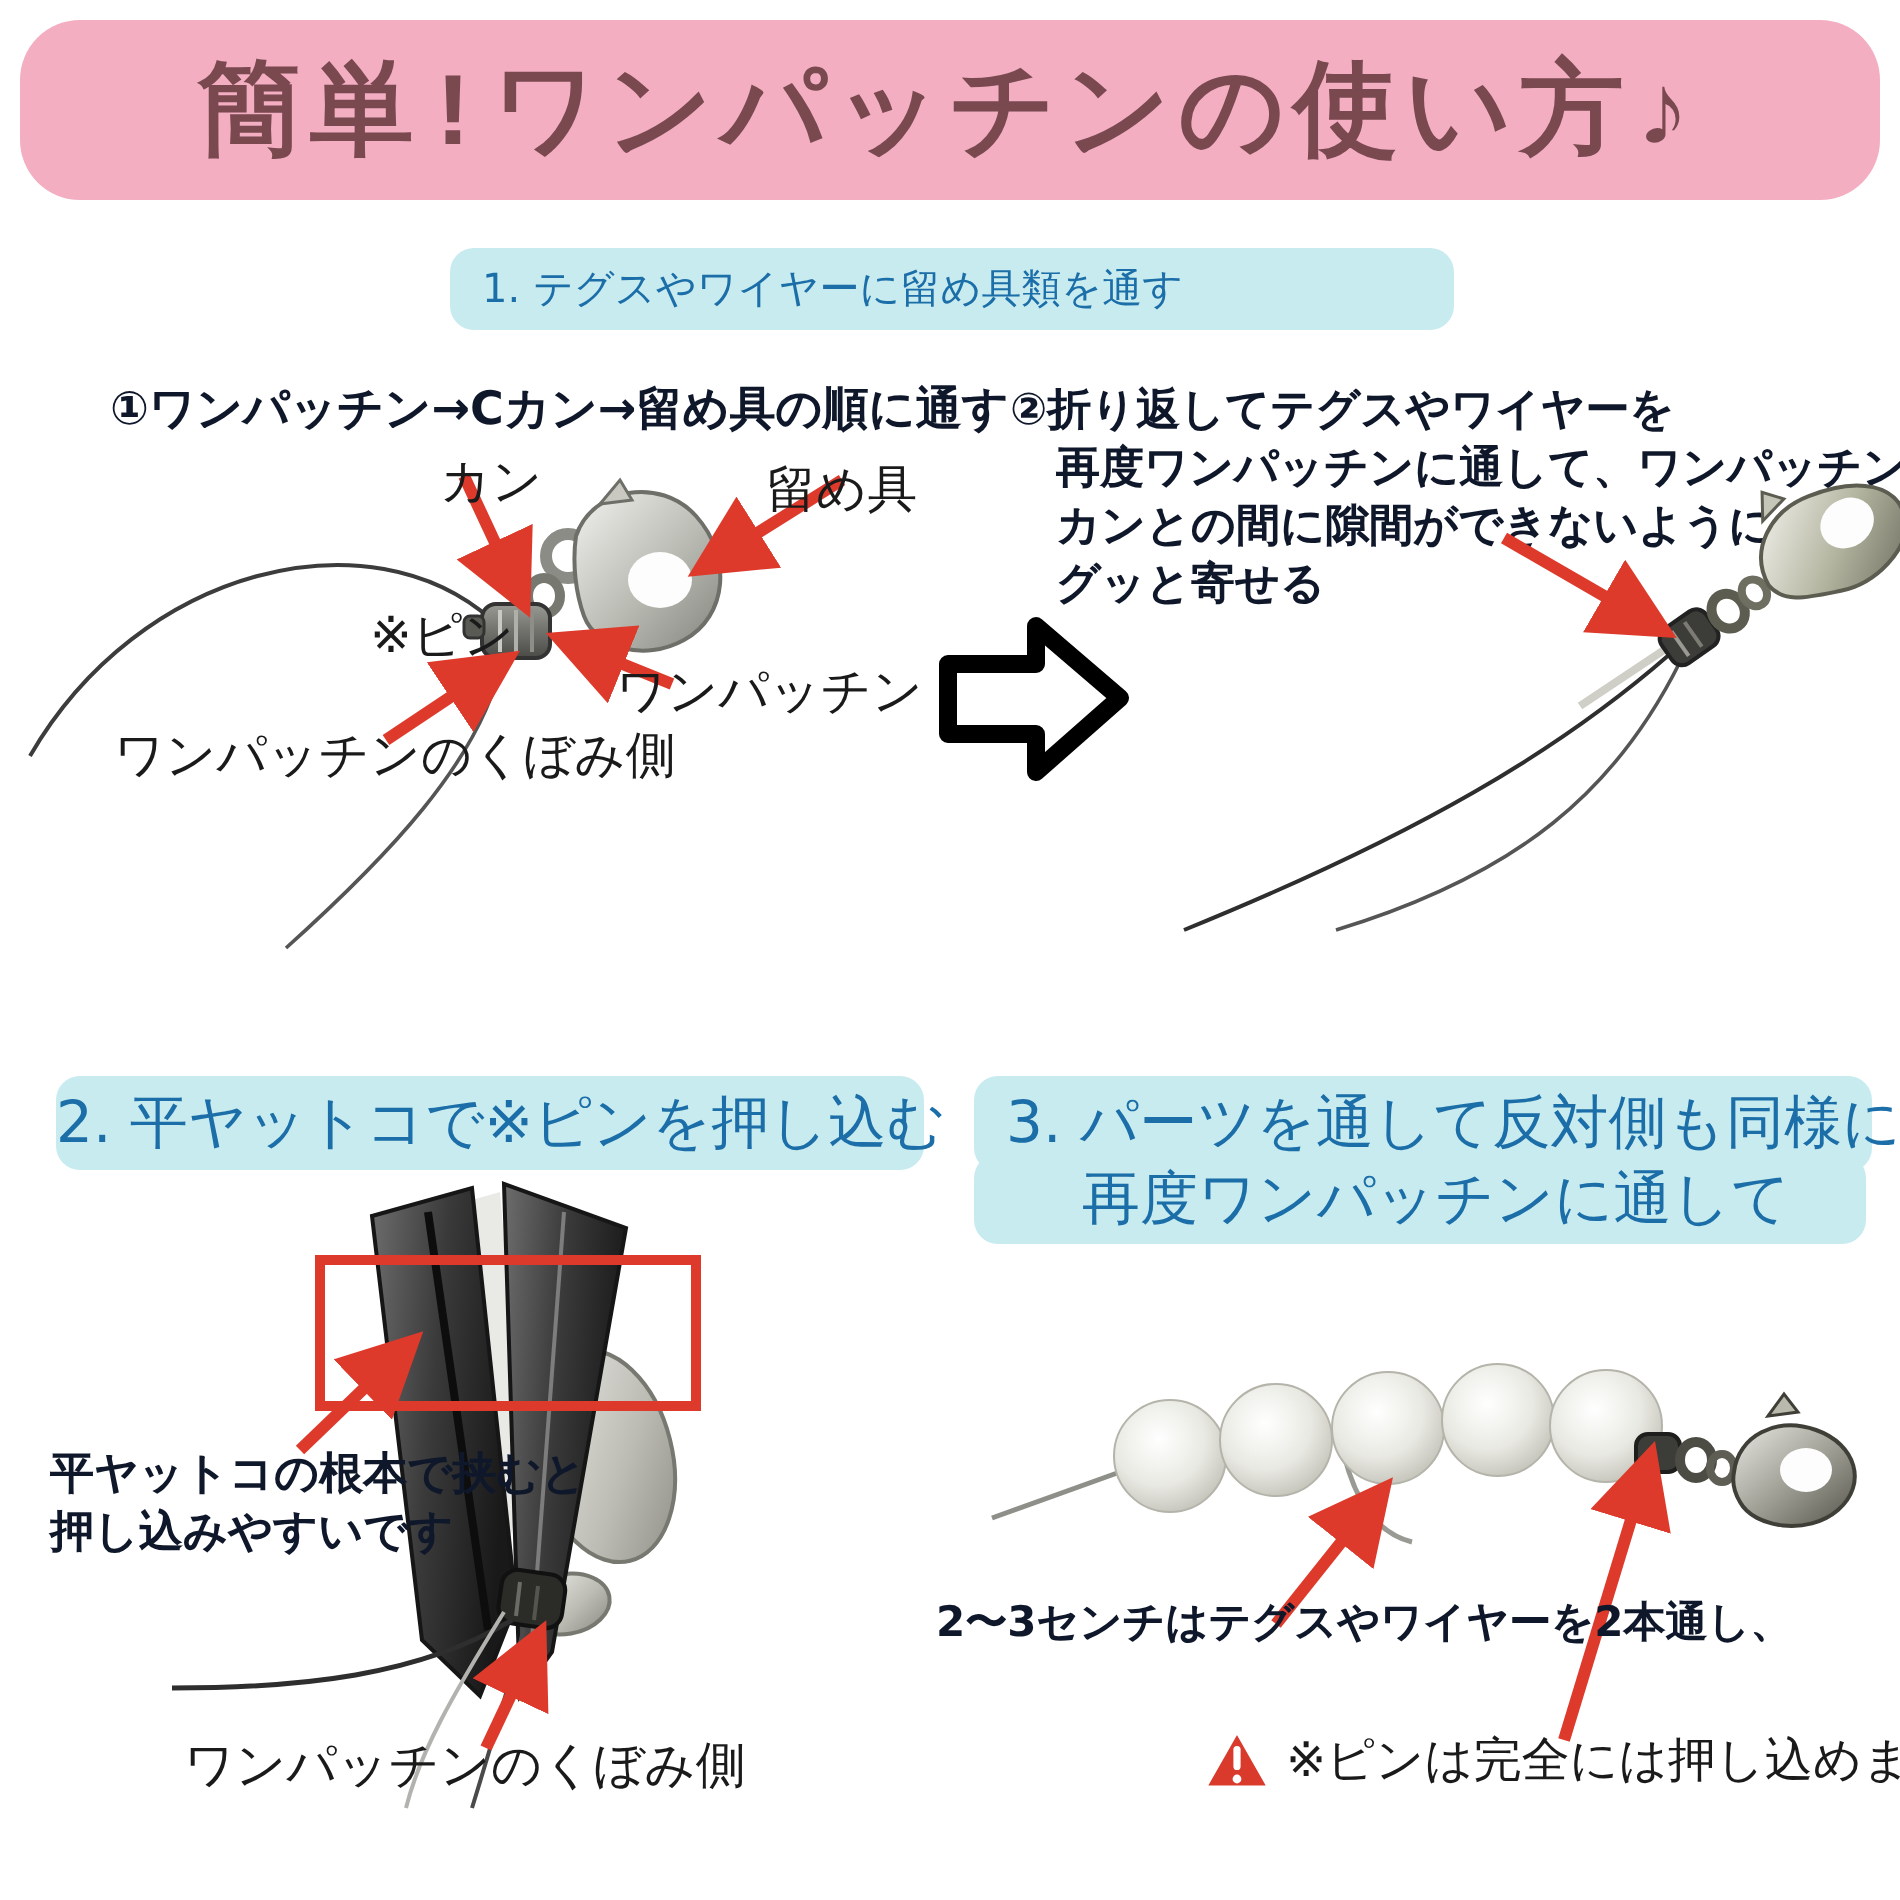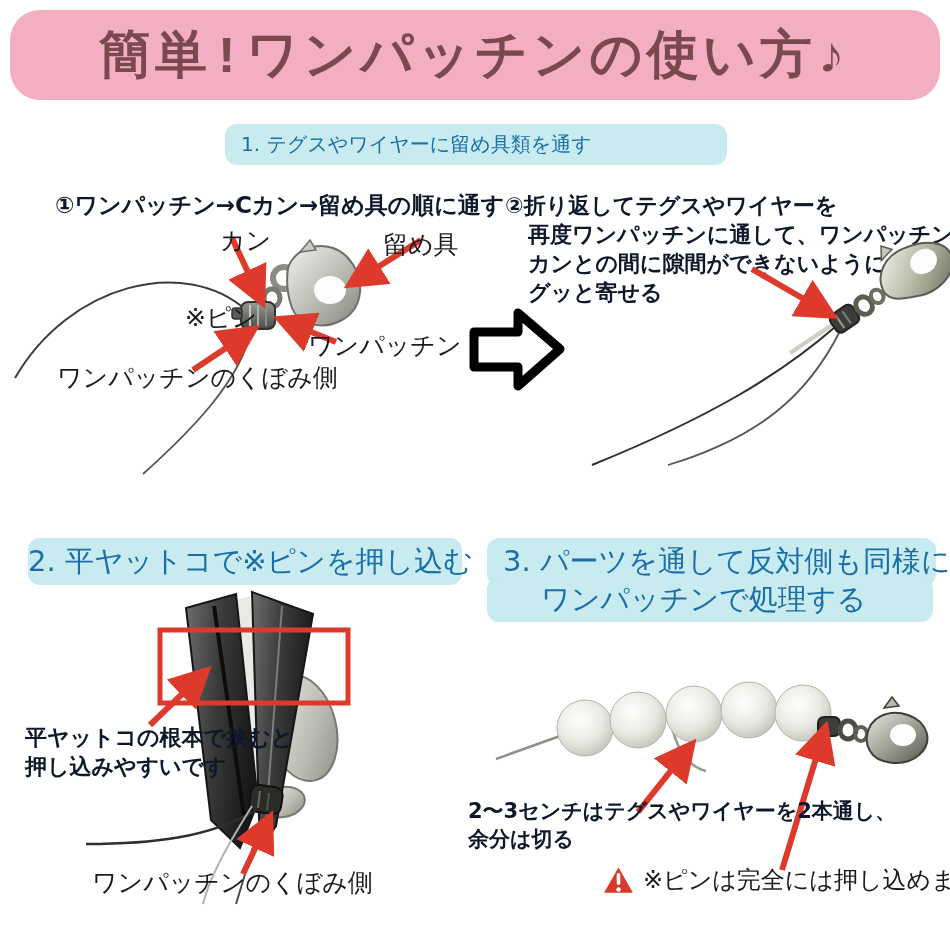--- a/index.html
+++ b/index.html
@@ -150,21 +150,21 @@
   </svg>
 
   <div class="abs step-banner banner2">
     <span>2. 平ヤットコで※ピンを押し込む</span>
   </div>
 
   <div class="abs step-banner banner3a">
     <span>3. パーツを通して反対側も同様に</span>
   </div>
   <div class="abs step-banner banner3b">
-    <span>ワンパッチンで処理する</span>
+    <span>再度ワンパッチンに通して</span>
   </div>
 
   <svg class="abs" style="left:0;top:590px" width="470" height="330" viewBox="0 0 470 330">
     <defs>
       <linearGradient id="Pjaw" x1="0" y1="0" x2="1" y2="0.3">
         <stop offset="0" stop-color="#6d6d6d"></stop>
           <stop offset="0.5" stop-color="#3a3a3a"></stop>
           <stop offset="1" stop-color="#191919"></stop>
       </linearGradient>
       <linearGradient id="Psilver" x1="0" y1="0" x2="1" y2="1">
@@ -249,21 +249,20 @@
       <ellipse cx="443" cy="95" rx="13" ry="11" fill="#fdfdfd"></ellipse>
       <path d="M424,68 l8,-11 7,9 Z" fill="#b9b9ad" stroke="#3f3f38" stroke-width="1.5"></path>
     </g>
 
     <line x1="178" y1="172" x2="229" y2="108" stroke="#DE3A2C" stroke-width="6" marker-end="url(#Bra)"></line>
     <line x1="322" y1="230" x2="364" y2="92" stroke="#DE3A2C" stroke-width="6" marker-end="url(#Bra)"></line>
   </svg>
 
   <div class="abs bold-note s3-note">
     <div>2〜3センチはテグスやワイヤーを2本通し、</div>
-    <div>余分は切る</div>
   </div>
 
   <div class="abs s3-warning">
     <svg width="37" height="34" viewBox="0 0 37 34">
       <path d="M18.5,2 L35,31 L2,31 Z" fill="#D93A2B" stroke="#ffffff" stroke-width="2.5" stroke-linejoin="round"></path>
       <rect x="16.7" y="10" width="3.6" height="12" rx="1.8" fill="#ffffff"></rect>
       <circle cx="18.5" cy="26.5" r="2.2" fill="#ffffff"></circle>
     </svg>
     <span class="wtext light-label">※ピンは完全には押し込めません</span>
   </div>

